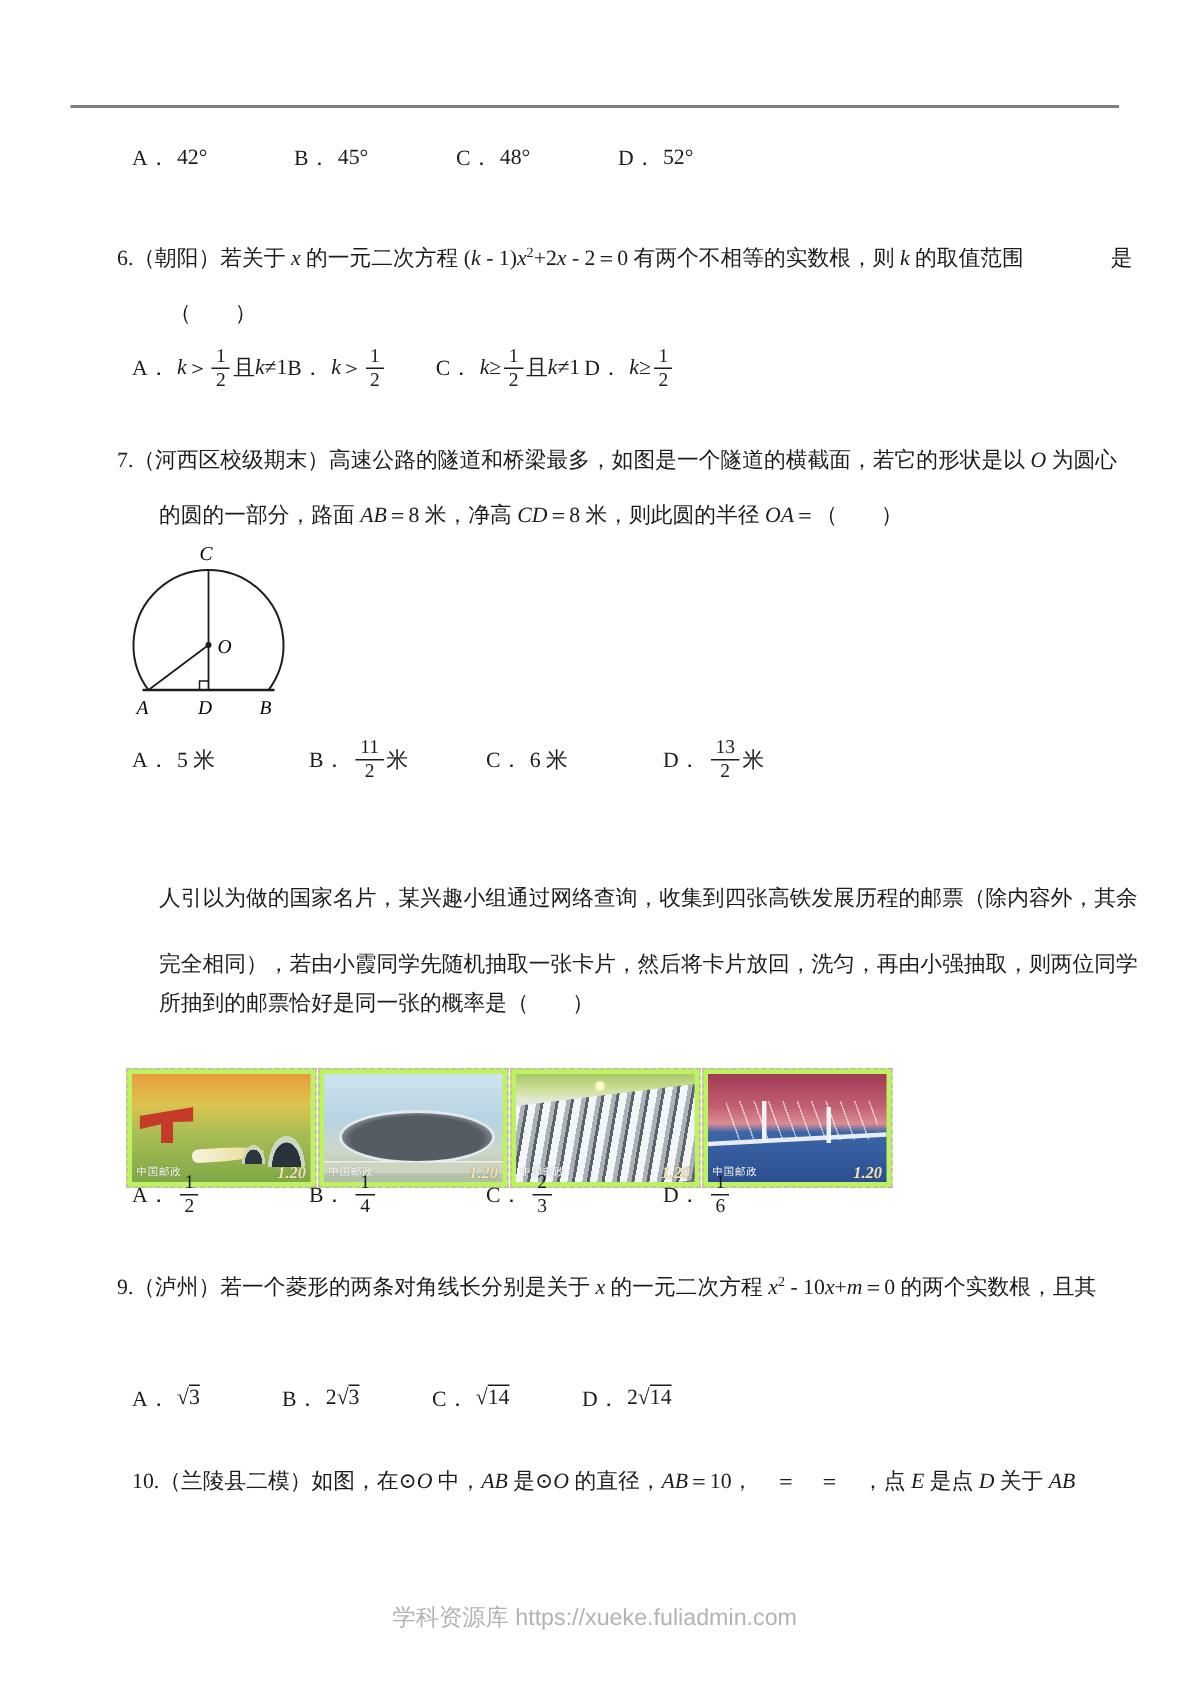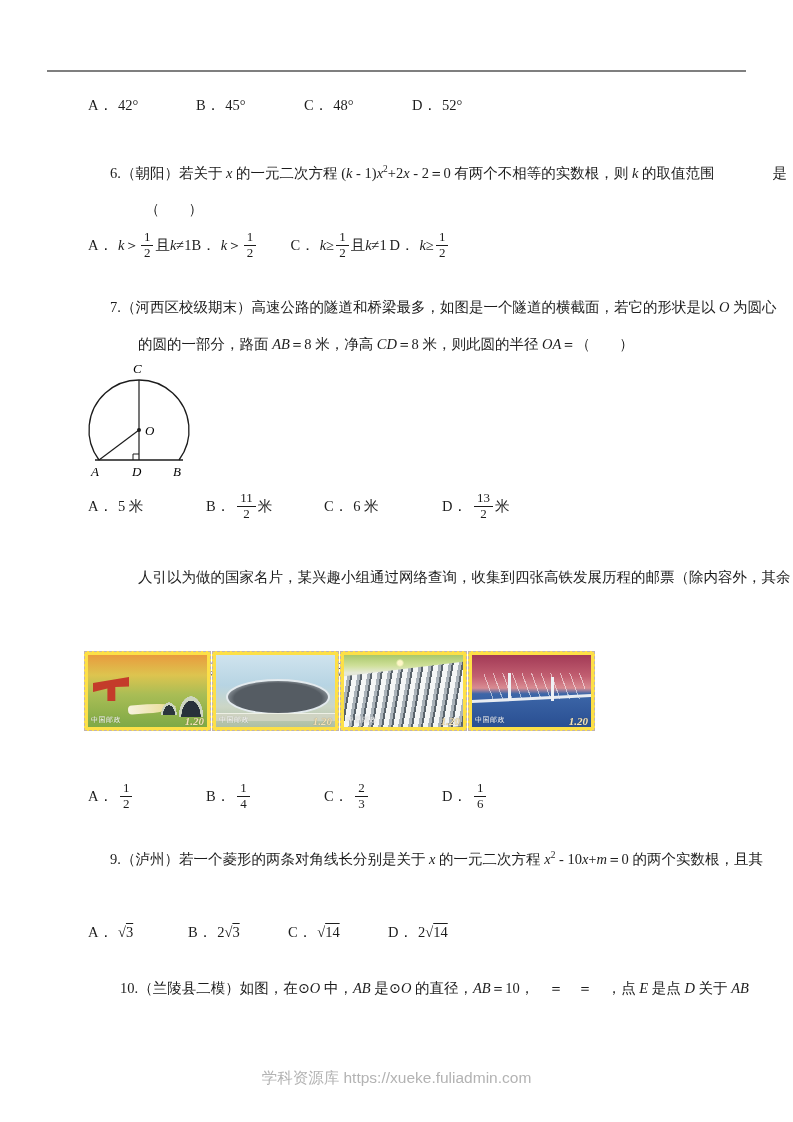--- a/index.html
+++ b/index.html
@@ -1,34 +1,34 @@
 <!DOCTYPE html>
 <html><head>
 <meta charset="utf-8">
 <style>
   html,body{margin:0;padding:0;background:#fff;}
   .page{position:relative;width:793px;height:1122px;background:#ffffff;overflow:hidden;
         font-family:"Liberation Serif","DejaVu Serif",serif;color:#1c1c1c;}
   .abs{position:absolute;}
   .rule{height:2px;background:#7f7f7f;}
-  .qtext{font-size:14.5px;line-height:1.35;white-space:nowrap;margin-left:32px;}
+  .qtext{font-size:14.5px;line-height:1.35;white-space:nowrap;}
   .opt-row{display:flex;align-items:center;font-size:14.5px;}
   .opt-cell{display:flex;align-items:center;white-space:nowrap;}
   .opt-label{margin-right:5px;}
   sup{font-size:.65em;}
   i{font-family:"Liberation Serif","DejaVu Serif",serif;}
   .frac{display:inline-block;vertical-align:-0.52em;text-align:center;font-size:13px;line-height:1.08;margin:0 2px;}
   .frac .num{display:block;border-bottom:1.2px solid #1c1c1c;padding:0 3px;}
   .frac .den{display:block;}
   .rad{white-space:nowrap;}
   .radicand{text-decoration:overline;}
   
   .fig svg text{font-size:13px;font-style:italic;font-family:"Liberation Serif",serif;}
   
-  .stamp{position:absolute;top:651px;width:127px;height:80px;background:#fde047;
+  .stamp{position:absolute;top:712px;width:127px;height:80px;background:#bef264;
          border:1px dashed #c2b3ae;box-sizing:border-box;padding:3px;}
   .scene{position:relative;width:100%;height:100%;overflow:hidden;}
   .s1{background:linear-gradient(180deg,#e89b3e 0%,#ddc44f 28%,#a9bd55 55%,#7ea946 100%);}
   .s1 .crane{position:absolute;left:5px;top:22px;width:36px;height:24px;background:#c43b2a;
       clip-path:polygon(0 25%,100% 0,100% 40%,62% 42%,62% 100%,40% 100%,40% 48%,0 62%);}
   .s1 .train{position:absolute;left:40px;bottom:14px;width:48px;height:9px;transform:rotate(-4deg);
       background:linear-gradient(90deg,#f7f2df,#e8d98a);border-radius:4px 60% 60% 4px/4px 50% 50% 4px;}
   .s1 .tunnel1{position:absolute;right:3px;bottom:10px;width:26px;height:22px;
       background:radial-gradient(ellipse at 50% 100%,#28323a 0 52%,#cdd6c0 53% 66%,transparent 67%);}
   .s1 .tunnel2{position:absolute;right:30px;bottom:12px;width:16px;height:13px;
@@ -169,21 +169,22 @@
       <div class="opt-cell" style="min-width: 118px;">
         <span class="opt-label">D．</span>
         <span class="frac">
           <span class="num">13</span>
           <span class="den">2</span>
         </span>
         <span>米</span>
       </div>
     </div>
 
-  <div class="abs qtext" style="top:568px;left:106px;">人引以为做的国家名片，某兴趣小组通过网络查询，收集到四张高铁发展历程的邮票（除内容外，其余</div>
+  <div class="abs qtext" style="top:590px;left:106px;">人引以为做的国家名片，某兴趣小组通过网络查询，收集到四张高铁发展历程的邮票（除内容外，其余</div>
+  <div class="abs qtext" style="top:634px;left:106px;">完全相同），若由小霞同学先随机抽取一张卡片，然后将卡片放回，洗匀，再由小强抽取，则两位同学</div>
   <div class="abs qtext" style="top:660px;left:106px;">所抽到的邮票恰好是同一张的概率是（　　）</div>
 
   <div class="stamp" style="left:84px;">
     <div class="scene s1">
       <div class="crane"></div>
       <div class="train"></div>
       <div class="tunnel1"></div>
       <div class="tunnel2"></div>
       <span class="post">中国邮政</span>
       <span class="val">1.20</span>

